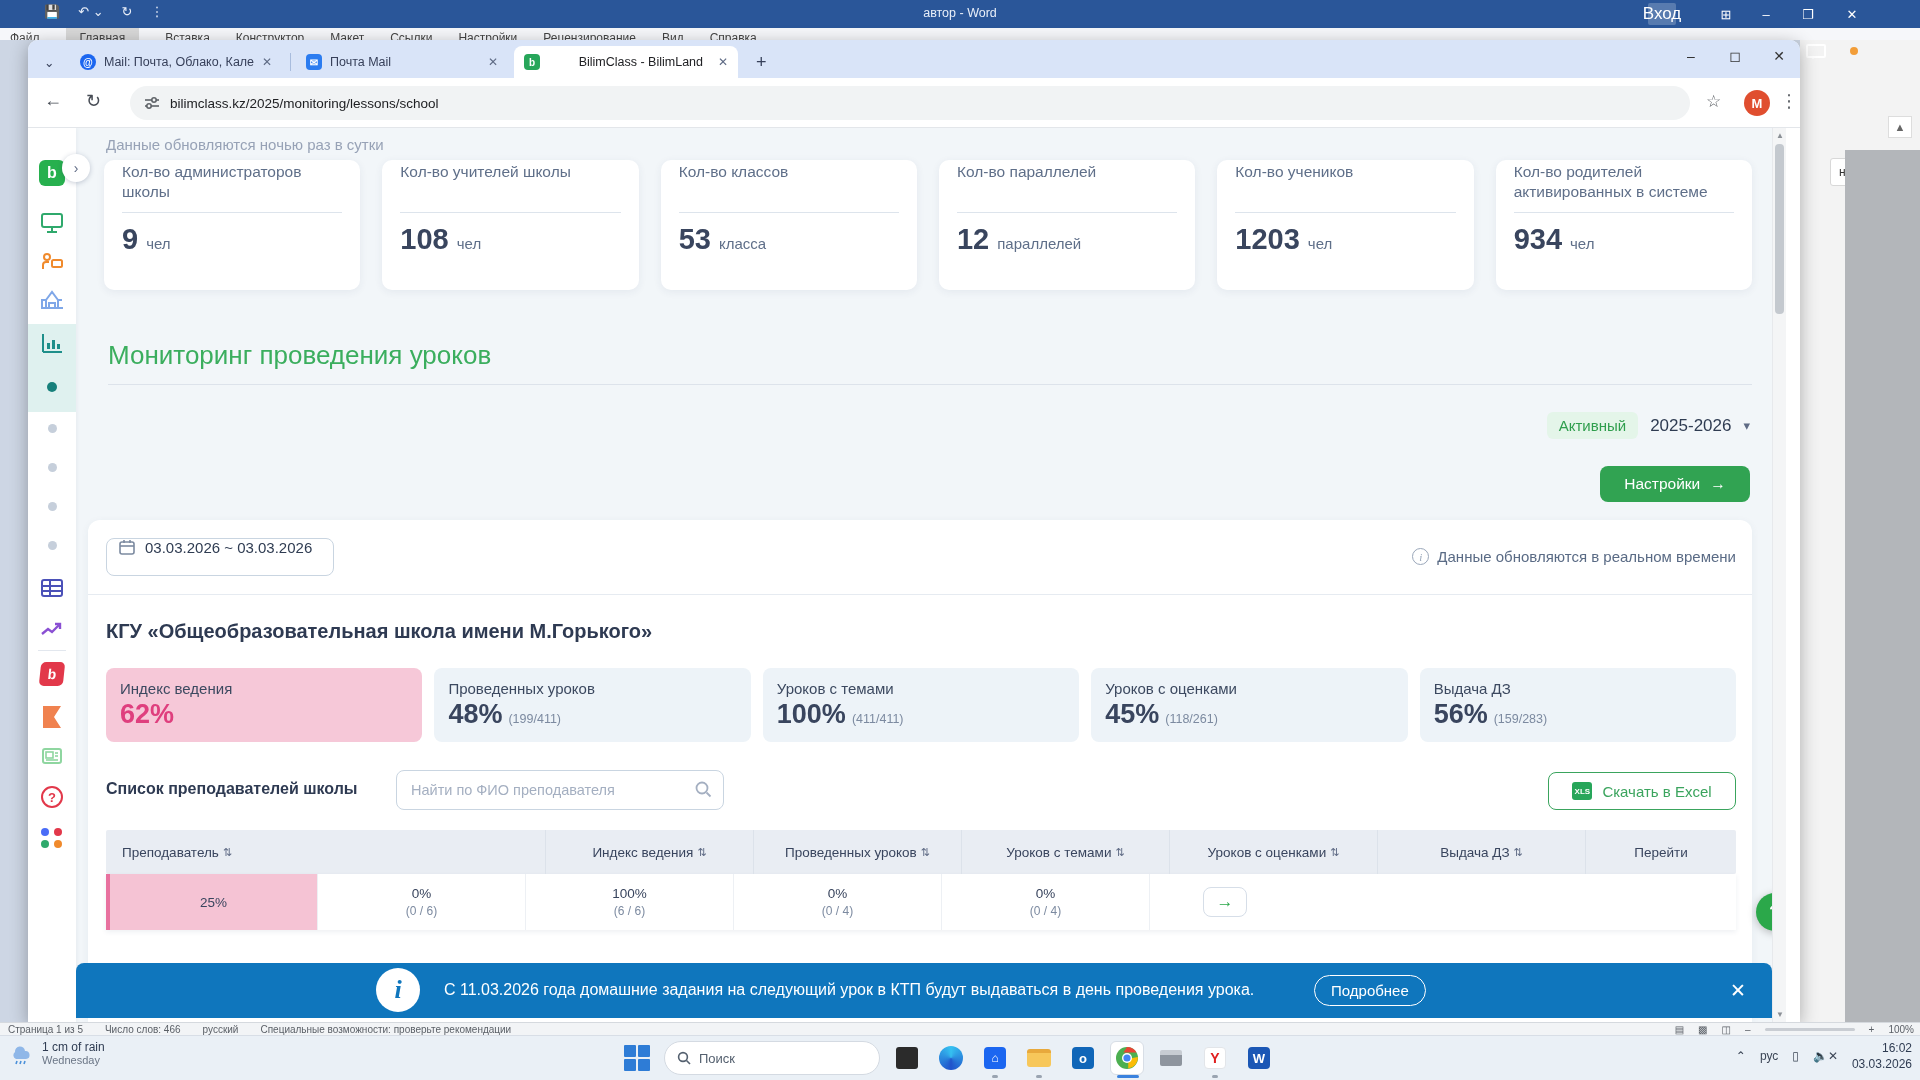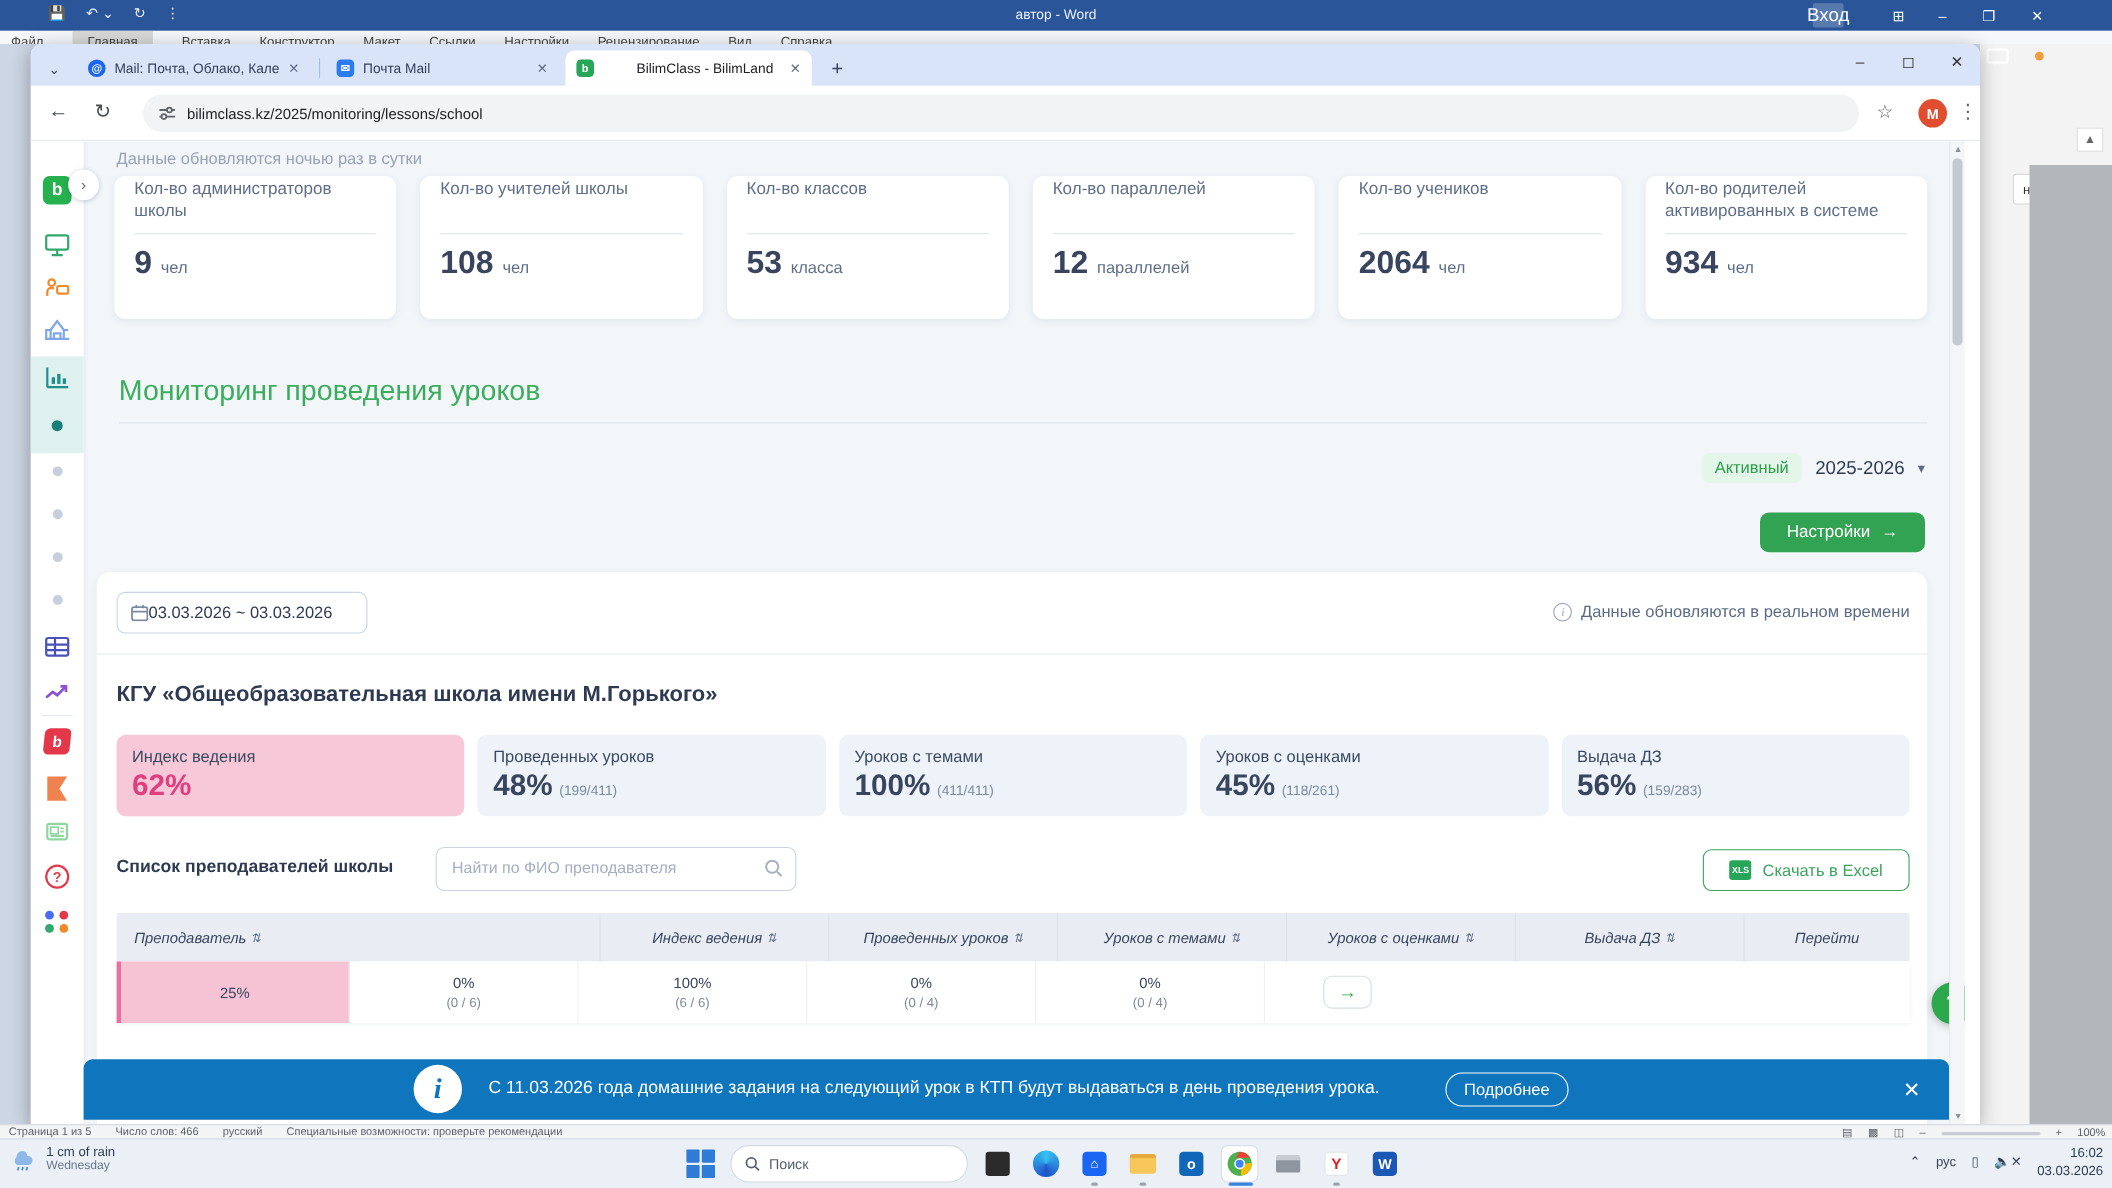--- a/index.html
+++ b/index.html
@@ -63,21 +63,21 @@
   .card .cu { font-size:15px; color:#5F6F89; margin-left:8px; }
 
   #mon-title { position:absolute; left:32px; top:212px; font-size:26px; color:#3BAE5E; font-weight:500; }
   #mon-divider { position:absolute; left:32px; top:256px; width:1644px; height:1px; background:#DDE3EB; }
   #year-row { position:absolute; right:22px; top:284px; display:flex; align-items:center; gap:12px; }
   #badge-active { background:#E4F5E9; color:#2F9E4D; font-size:15px; padding:5px 12px; border-radius:6px; }
   #year-val { font-size:17px; color:#2F3C52; }
   #settings-btn { position:absolute; right:22px; top:338px; width:150px; height:36px; background:#31A352; border:none; border-radius:8px; color:#fff; font-size:15.5px; display:flex; align-items:center; justify-content:center; gap:10px; }
 
   #panel { position:absolute; left:12px; top:392px; width:1664px; height:502px; background:#fff; border-radius:12px 12px 0 0; box-shadow:0 2px 8px rgba(40,60,100,.06); }
-  #date-chip { position:absolute; left:18px; top:18px; width:228px; height:38px; border:1px solid #C9D5E1; border-radius:8px; display:flex; align-items:center; padding:0 12px; font-size:15px; color:#2F3C52; background:#fff; }
+  #date-chip { position:absolute; left:18px; top:18px; width:228px; height:38px; border:1px solid #C9D5E1; border-radius:8px; display:flex; gap:10px; padding:0 12px; font-size:15px; color:#2F3C52; background:#fff; }
   #realtime { position:absolute; right:16px; top:28px; display:flex; align-items:center; gap:8px; font-size:15px; color:#5A6B85; }
   .info-circ { width:17px; height:17px; border-radius:50%; border:1.5px solid #9AA7BA; color:#9AA7BA; font-size:11px; display:flex; align-items:center; justify-content:center; font-style:italic; font-family:"Liberation Serif",serif; }
   #panel-div { position:absolute; left:0px; top:74px; width:1664px; height:1px; background:#E6EBF1; }
   #school-name { position:absolute; left:18px; top:100px; font-size:20px; font-weight:bold; color:#2E3A52; }
   #stats { position:absolute; left:18px; top:148px; width:1630px; display:flex; gap:12px; }
   .stat { flex:1; border-radius:8px; background:#EDF3F8; padding:12px 14px; height:74px; }
   .stat .sl { font-size:15px; color:#3C4960; }
   .stat .sv { font-size:27px; font-weight:bold; color:#39455E; margin-top:2px; }
   .stat .sf { font-size:12.5px; color:#7C8AA0; margin-left:6px; font-weight:normal; }
   #stat-pink { background:#F6C8D8; }
@@ -86,21 +86,21 @@
   #teachers-row { position:absolute; left:18px; top:250px; width:1630px; height:42px; }
   #teachers-label { position:absolute; left:0; top:10px; font-size:16px; font-weight:bold; color:#2E3A52; }
   #teacher-search { position:absolute; left:290px; top:0; width:328px; height:40px; border:1px solid #C9D5E1; border-radius:8px; font-size:14.5px; color:#2F3C52; padding:0 38px 0 14px; outline:none; background:#fff; }
   #teacher-search::placeholder { color:#A4AFC1; }
   #search-mag { position:absolute; left:588px; top:10px; }
   #excel-btn { position:absolute; right:0; top:2px; width:188px; height:38px; background:#fff; border:1.5px solid #3AA45D; border-radius:8px; color:#3AA45D; font-size:15px; display:flex; align-items:center; justify-content:center; gap:10px; }
   .xls-ic { width:20px; height:18px; background:#27A65A; border-radius:3px; color:#fff; font-size:8px; display:flex; align-items:center; justify-content:center; font-weight:bold; }
 
   #table { position:absolute; left:18px; top:310px; width:1630px; }
   #thead { display:flex; background:#E9EDF3; height:44px; align-items:center; font-size:13.5px; color:#39455E; border-radius:2px; }
-  .th { display:flex; align-items:center; justify-content:center; gap:4px; border-right:1px solid #DCE2EA; height:100%;font-style:italic; }
+  .th { display:flex; align-items:center; justify-content:center; gap:4px; border-right:1px solid #DCE2EA; height:100%; }
   .th:last-child { border-right:none; }
   .th.sortable:after { content:"⇅"; font-size:11px; color:#5F6B85; }
   .c-name { width:440px; justify-content:flex-start; padding-left:16px; }
   .c-num { width:208px; }
   .c-go { width:150px; }
   #trow { display:flex; background:#fff; height:56px; align-items:stretch; border-left:4px solid #E8719F; box-shadow:0 2px 5px rgba(40,60,100,.08); font-size:13.5px; color:#39455E; }
   .td { display:flex; flex-direction:column; align-items:center; justify-content:center; border-right:1px solid #EDF0F4; }
   .td:last-child { border-right:none; }
   .td .frac { font-size:12px; color:#7C8AA0; margin-top:3px; }
   .td-name { width:436px; align-items:flex-start; padding-left:16px; }
@@ -319,21 +319,21 @@
     <div id="expander">›</div>
 
     <div id="main">
       <div id="notice">Данные обновляются ночью раз в сутки</div>
 
       <div id="cards">
         <div class="card"><div class="ct">Кол-во администраторов школы</div><hr><span class="cv">9</span><span class="cu">чел</span></div>
         <div class="card"><div class="ct">Кол-во учителей школы</div><hr><span class="cv">108</span><span class="cu">чел</span></div>
         <div class="card"><div class="ct">Кол-во классов</div><hr><span class="cv">53</span><span class="cu">класса</span></div>
         <div class="card"><div class="ct">Кол-во параллелей</div><hr><span class="cv">12</span><span class="cu">параллелей</span></div>
-        <div class="card"><div class="ct">Кол-во учеников</div><hr><span class="cv">2064</span><span class="cu">чел</span></div>
+        <div class="card"><div class="ct">Кол-во учеников</div><hr><span class="cv">1203</span><span class="cu">чел</span></div>
         <div class="card"><div class="ct">Кол-во родителей активированных в системе</div><hr><span class="cv">934</span><span class="cu">чел</span></div>
       </div>
 
       <div id="mon-title">Мониторинг проведения уроков</div>
       <div id="mon-divider"></div>
 
       <div id="year-row">
         <span id="badge-active">Активный</span>
         <span id="year-val">2025-2026</span>
         <span style="color:#5F6B85;font-size:13px;">▾</span>

